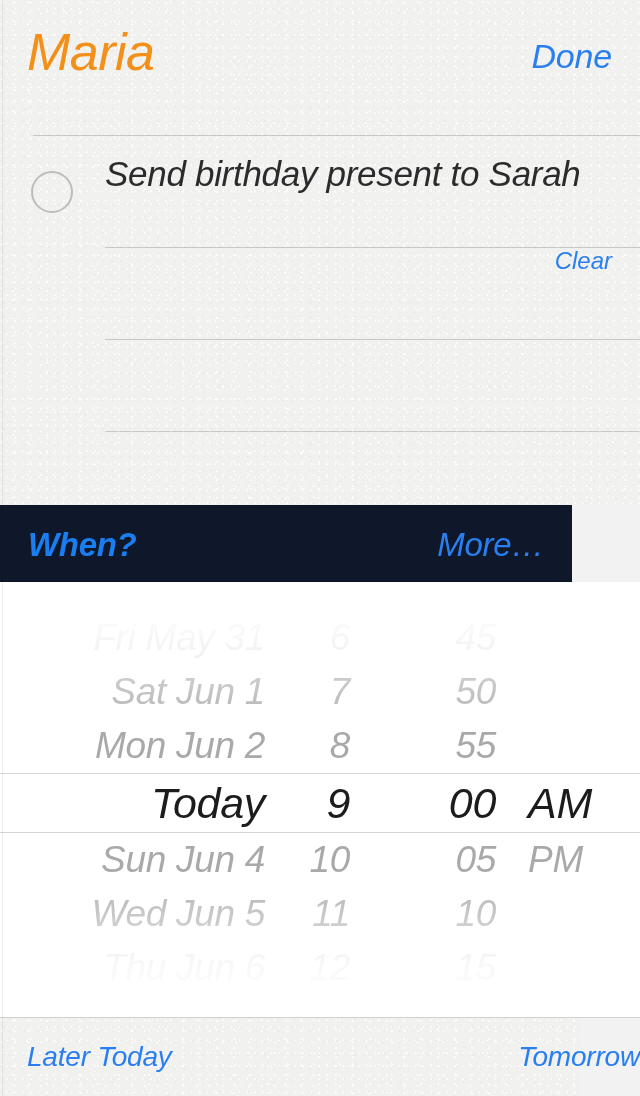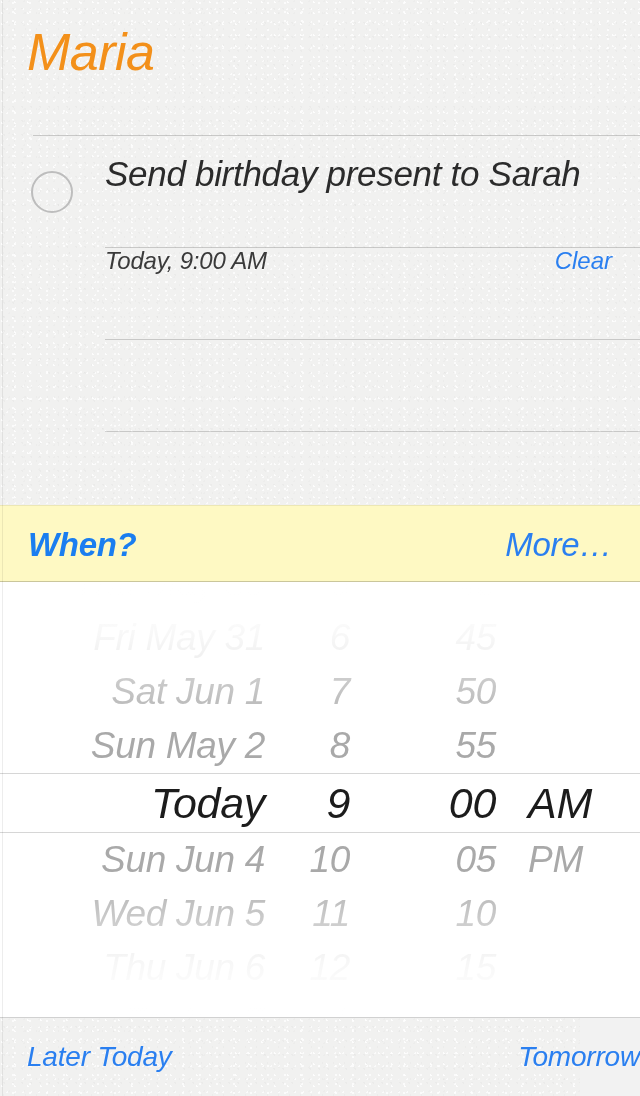--- a/index.html
+++ b/index.html
@@ -157,23 +157,23 @@
     line-height: 30px;
     color: #2a7ff0;
     margin-left: 24px;
   }
 
   
   .when-bar {
     position: absolute;
     left: 0;
     top: 505px;
-    width: 640px;
+    width: 572px;
     height: 77px;
-    background: #fef9c3;
+    background: #0f172a;
     border-top: 1px solid rgba(0,0,0,.07);
     border-bottom: 1px solid rgba(0,0,0,.2);
     box-sizing: border-box;
     padding-left: 28px;
   }
   .when-label {
     position: absolute;
     left: 28px;
     top: 20px;
     font-size: 33px;
@@ -298,33 +298,33 @@
 </style>
 </head>
 <body>
 
 <div id="screen">
 
   <div class="top-area paper">
 
     <div class="header">
       <div class="title">Maria</div>
+      <div class="done-btn">Done</div>
     </div>
 
     <div class="hr-head"></div>
 
     <div class="check-circle"></div>
 
     <div class="task-title">Send birthday present to Sarah</div>
 
     <div class="hr-1"></div>
     <div class="hr-2"></div>
     <div class="hr-3"></div>
 
-    <div class="due-text">Today, 9:00 AM</div>
     <div class="clear-btn">Clear</div>
   </div>
 
   <div class="when-bar">
     <div class="when-label">When?</div>
     <div class="more-btn">More…</div>
   </div>
 
   <div class="picker">
     <div class="sel-band"></div>
@@ -338,21 +338,21 @@
           <span class="c-date">Fri May 31</span>
           <span class="c-hour">6</span>
           <span class="c-min">45</span>
         </div>
         <div class="prow" style="top: 83px; opacity: 0.75;">
           <span class="c-date">Sat Jun 1</span>
           <span class="c-hour">7</span>
           <span class="c-min">50</span>
         </div>
         <div class="prow" style="top: 137px; opacity: 1;">
-          <span class="c-date">Sun May 2</span>
+          <span class="c-date">Mon Jun 2</span>
           <span class="c-hour">8</span>
           <span class="c-min">55</span>
         </div>
         <div class="prow selected" style="top: 191px; opacity: 1;">
           <span class="c-date">Today</span>
           <span class="c-hour">9</span>
           <span class="c-min">00</span>
           <span class="c-ap">AM</span>
         </div>
         <div class="prow" style="top: 251px; opacity: 1;">

